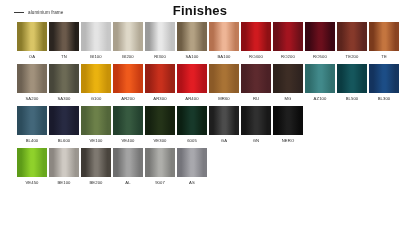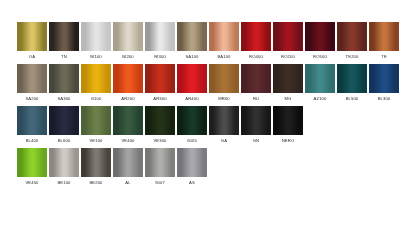--- a/index.html
+++ b/index.html
@@ -87,20 +87,27 @@
     color: #2b2b2b;
     white-space: nowrap;
     overflow: hidden;
   }
 </style>
 </head>
 <body>
 
 <div class="page">
 
+  <div class="header">
+    <div class="title">Finishes</div>
+    <div class="legend">
+      <span class="legend-dash"></span>
+      <span class="legend-label">aluminium frame</span>
+    </div>
+  </div>
 
   <div class="grid" id="swatch-grid">
       <div class="row">
         <div class="cell">
           <div class="swatch" style="background: linear-gradient(90deg, rgb(138, 123, 42) 0%, rgb(138, 123, 42) 14%, rgb(217, 197, 102) 46%, rgb(217, 197, 102) 56%, rgb(140, 125, 44) 88%, rgb(140, 125, 44) 100%);"></div>
           <div class="cell-label">OA</div>
         </div>
         <div class="cell">
           <div class="swatch" style="background: linear-gradient(90deg, rgb(43, 37, 32) 0%, rgb(43, 37, 32) 14%, rgb(107, 90, 75) 46%, rgb(107, 90, 75) 56%, rgb(36, 31, 26) 88%, rgb(36, 31, 26) 100%);"></div>
           <div class="cell-label">TN</div>

